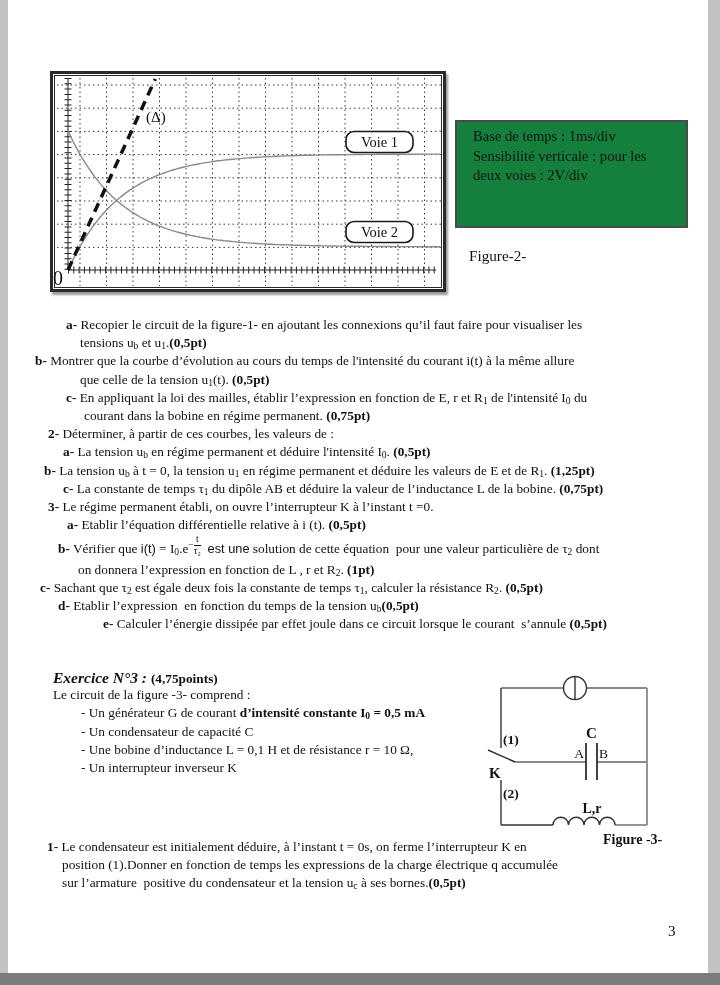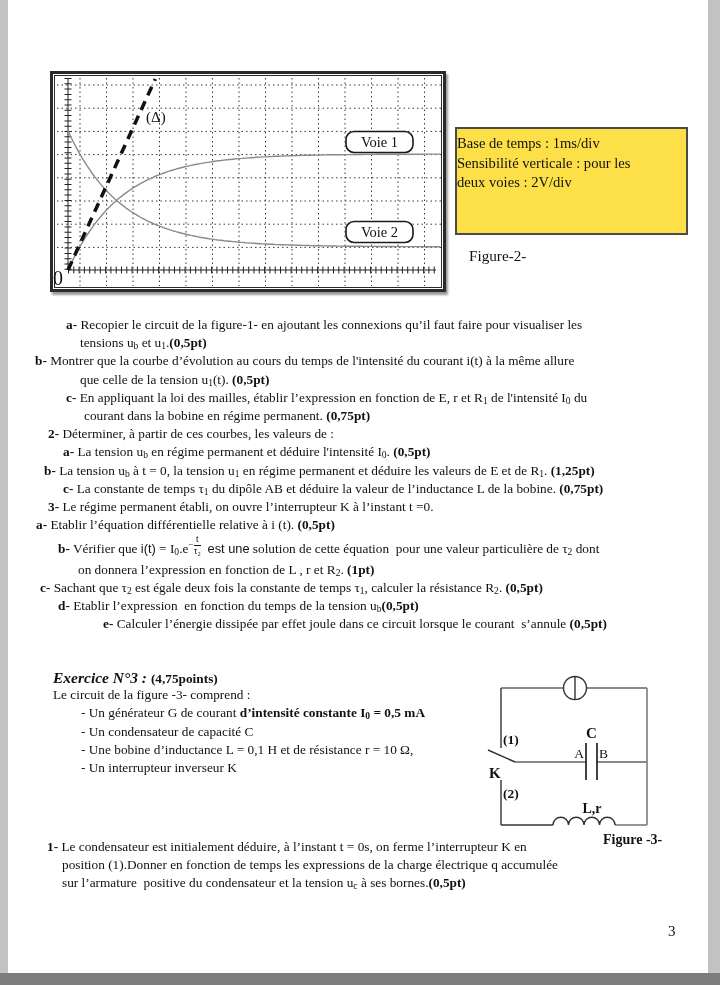--- a/index.html
+++ b/index.html
@@ -9,23 +9,23 @@
   #edge-left{left:0;top:0;width:8px;height:985px;background:#c2c2c2;}
   #edge-right{left:708px;top:0;width:12px;height:985px;background:#c2c2c2;}
   #edge-bottom{left:0;top:973px;width:720px;height:12px;background:#7d7d7d;}
 
   
   #fig2-box{position:absolute;left:50px;top:71px;width:390px;height:215px;
             border:3px solid #2a2a2a;background:#fff;box-shadow:2px 3px 2px #9a9a9a;}
   #fig2-box svg{display:block;}
 
   
-  #info-box{position:absolute;left:455px;top:127px;width:233px;height:108px;
-            border:2px solid #4a4a4a;background:#fde047;box-sizing:border-box;
-            padding:5px 0;font-size:14.6px;line-height:19.5px;}
+  #info-box{position:absolute;left:455px;top:120px;width:233px;height:108px;
+            border:2px solid #4a4a4a;background:#15803d;box-sizing:border-box;
+            padding:5px 16px;font-size:14.6px;line-height:19.5px;}
   #fig2-caption{position:absolute;left:469px;top:247px;font-size:15.2px;}
 
   
   .textblock{position:absolute;left:0;width:584px;}
   .line{height:18.2px;white-space:pre;font-size:13.3px;}
   .line.tall{height:26.5px;}
   .b{font-weight:bold;}
   .exh{font-weight:bold;font-style:italic;font-size:15.5px;}
   .sub{font-size:0.72em;vertical-align:-0.25em;}
   .bsub{font-size:0.72em;vertical-align:-0.25em;font-weight:bold;}
@@ -105,21 +105,21 @@
       <div class="line" style="padding-left: 80px;"><span>tensions u</span><span class="sub">b</span><span> et u</span><span class="sub">1</span><span>.</span><span class="b">(0,5pt)</span></div>
       <div class="line" style="padding-left: 35px;"><span class="b">b-</span><span> Montrer que la courbe d’évolution au cours du temps de l'intensité du courant i(t) à la même allure</span></div>
       <div class="line" style="padding-left: 80px;"><span>que celle de la tension u</span><span class="sub">1</span><span>(t). </span><span class="b">(0,5pt)</span></div>
       <div class="line" style="padding-left: 66px;"><span class="b">c-</span><span> En appliquant la loi des mailles, établir l’expression en fonction de E, r et R</span><span class="sub">1</span><span> de l'intensité I</span><span class="sub">0</span><span> du</span></div>
       <div class="line" style="padding-left: 84px;"><span>courant dans la bobine en régime permanent. </span><span class="b">(0,75pt)</span></div>
       <div class="line" style="padding-left: 48px;"><span class="b">2-</span><span> Déterminer, à partir de ces courbes, les valeurs de :</span></div>
       <div class="line" style="padding-left: 63px;"><span class="b">a-</span><span> La tension u</span><span class="sub">b</span><span> en régime permanent et déduire l'intensité I</span><span class="sub">0</span><span>. </span><span class="b">(0,5pt)</span></div>
       <div class="line" style="padding-left: 44px;"><span class="b">b-</span><span> La tension u</span><span class="sub">b</span><span> à t = 0, la tension u</span><span class="sub">1</span><span> en régime permanent et déduire les valeurs de E et de R</span><span class="sub">1</span><span>. </span><span class="b">(1,25pt)</span></div>
       <div class="line" style="padding-left: 63px;"><span class="b">c-</span><span> La constante de temps τ</span><span class="sub">1</span><span> du dipôle AB et déduire la valeur de l’inductance L de la bobine. </span><span class="b">(0,75pt)</span></div>
       <div class="line" style="padding-left: 48px;"><span class="b">3-</span><span> Le régime permanent établi, on ouvre l’interrupteur K à l’instant t =0.</span></div>
-      <div class="line" style="padding-left: 36px;"><span class="b">a-</span><span> Etablir l’équation différentielle relative à i (t). </span><span class="b">(0,5pt)</span></div>
+      <div class="line" style="padding-left: 67px;"><span class="b">a-</span><span> Etablir l’équation différentielle relative à i (t). </span><span class="b">(0,5pt)</span></div>
       <div class="line tall" style="padding-left: 58px;"><span class="b">b-</span><span> Vérifier que </span><span class="sans">i(t)</span><span> = I</span><span class="sub">0</span><span>.</span><span>e</span><span class="efrac"><span>−</span><span class="fr"><span class="num">t</span><span class="den">τ₂</span></span></span><span>  </span><span class="sans">est une</span><span> solution de cette équation  pour une valeur particulière de τ</span><span class="sub">2</span><span> dont</span></div>
       <div class="line" style="padding-left: 78px;"><span>on donnera l’expression en fonction de L , r et R</span><span class="sub">2</span><span>. </span><span class="b">(1pt)</span></div>
       <div class="line" style="padding-left: 40px;"><span class="b">c-</span><span> Sachant que τ</span><span class="sub">2</span><span> est égale deux fois la constante de temps τ</span><span class="sub">1</span><span>, calculer la résistance R</span><span class="sub">2</span><span>. </span><span class="b">(0,5pt)</span></div>
       <div class="line" style="padding-left: 58px;"><span class="b">d-</span><span> Etablir l’expression  en fonction du temps de la tension u</span><span class="sub">b</span><span class="b">(0,5pt)</span></div>
       <div class="line" style="padding-left: 56px; margin-left: 47px;"><span class="b">e-</span><span> Calculer l’énergie dissipée par effet joule dans ce circuit lorsque le courant  s’annule </span><span class="b">(0,5pt)</span></div>
     </div>
     <div class="textblock" style="top: 649px; margin-top: 20px;">
       <div class="line" style="padding-left: 53px;"><span class="exh">Exercice N°3 : </span><span class="b">(4,75points)</span></div>
       <div class="line" style="padding-left: 53px;"><span>Le circuit de la figure -3- comprend :</span></div>
       <div class="line" style="padding-left: 81px;"><span>- Un générateur G de courant </span><span class="b">d’intensité constante I</span><span class="bsub">0</span><span class="b"> = 0,5 mA</span></div>

